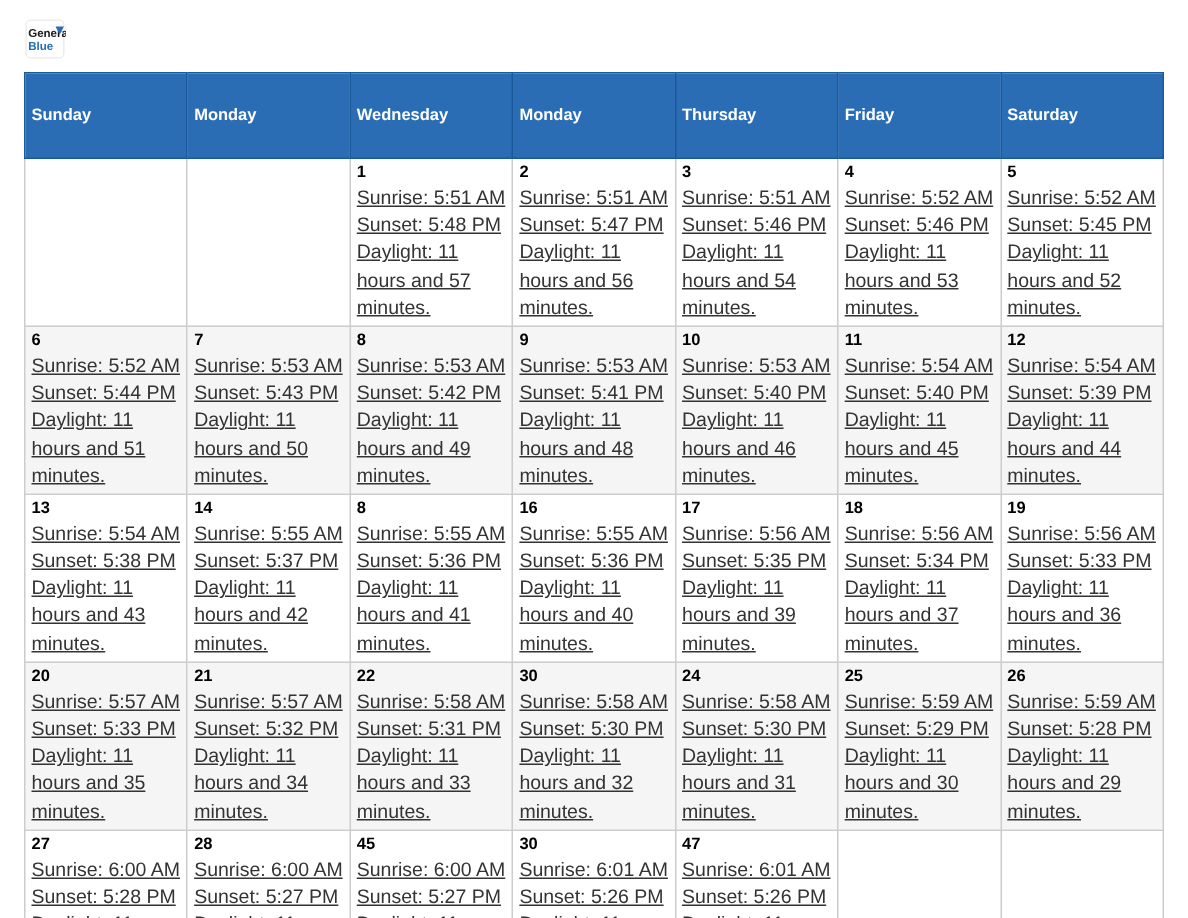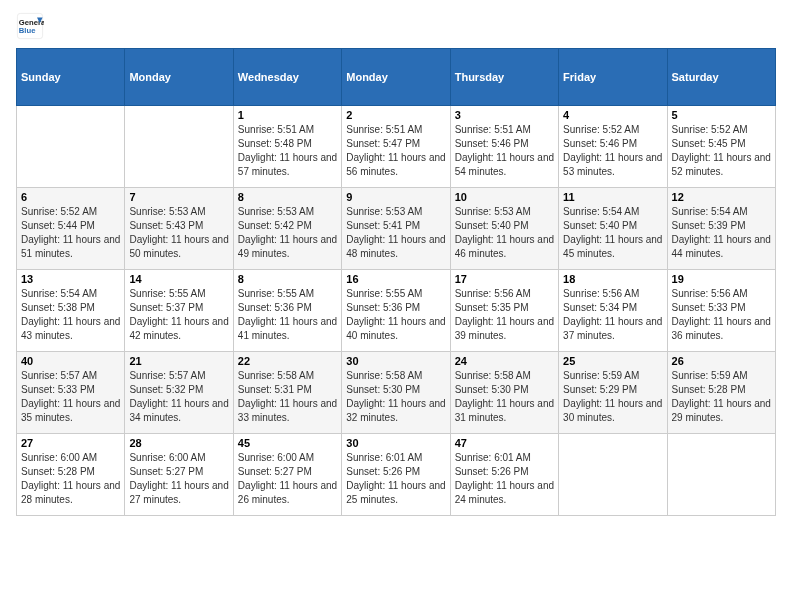--- a/index.html
+++ b/index.html
@@ -69,23 +69,24 @@
     tbody tr:nth-child(odd) td {
       background-color: #ffffff;
     }
     .day-number {
       font-weight: bold;
       font-size: 11px;
       display: block;
       margin-bottom: 2px;
     }
     .day-info {
-      font-size: 10px;
+      font-size: 13px;
       color: #333;
       line-height: 1.4;
+      text-decoration: underline;
     }
     .empty-cell {
       background-color: #fff !important;
     }
   </style>
 </head>
 <body>
 
 <div class="page">
   <div class="header">
@@ -233,21 +234,21 @@
           </td>
           <td>
             <span class="day-number">19</span>
             <div class="day-info" style="white-space: pre-line;">Sunrise: 5:56 AM
 Sunset: 5:33 PM
 Daylight: 11 hours and 36 minutes.</div>
           </td>
         </tr>
         <tr>
           <td>
-            <span class="day-number">40</span>
+            <span class="day-number">20</span>
             <div class="day-info" style="white-space: pre-line;">Sunrise: 5:57 AM
 Sunset: 5:33 PM
 Daylight: 11 hours and 35 minutes.</div>
           </td>
           <td>
             <span class="day-number">21</span>
             <div class="day-info" style="white-space: pre-line;">Sunrise: 5:57 AM
 Sunset: 5:32 PM
 Daylight: 11 hours and 34 minutes.</div>
           </td>

